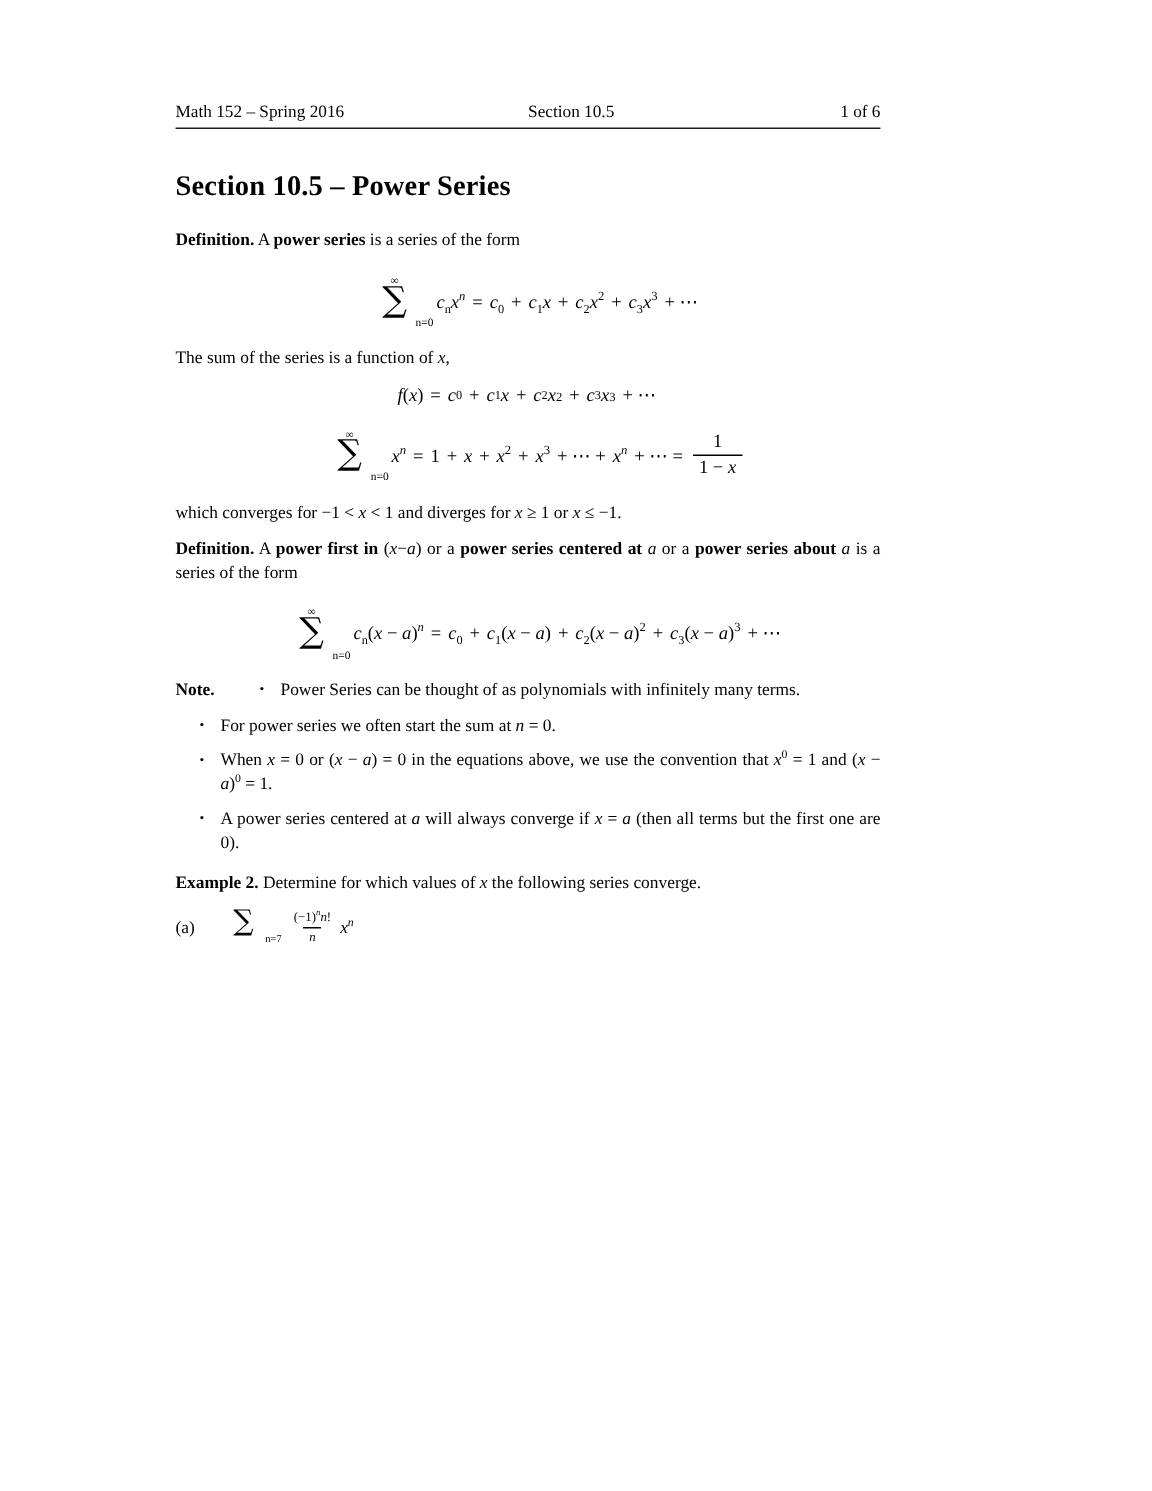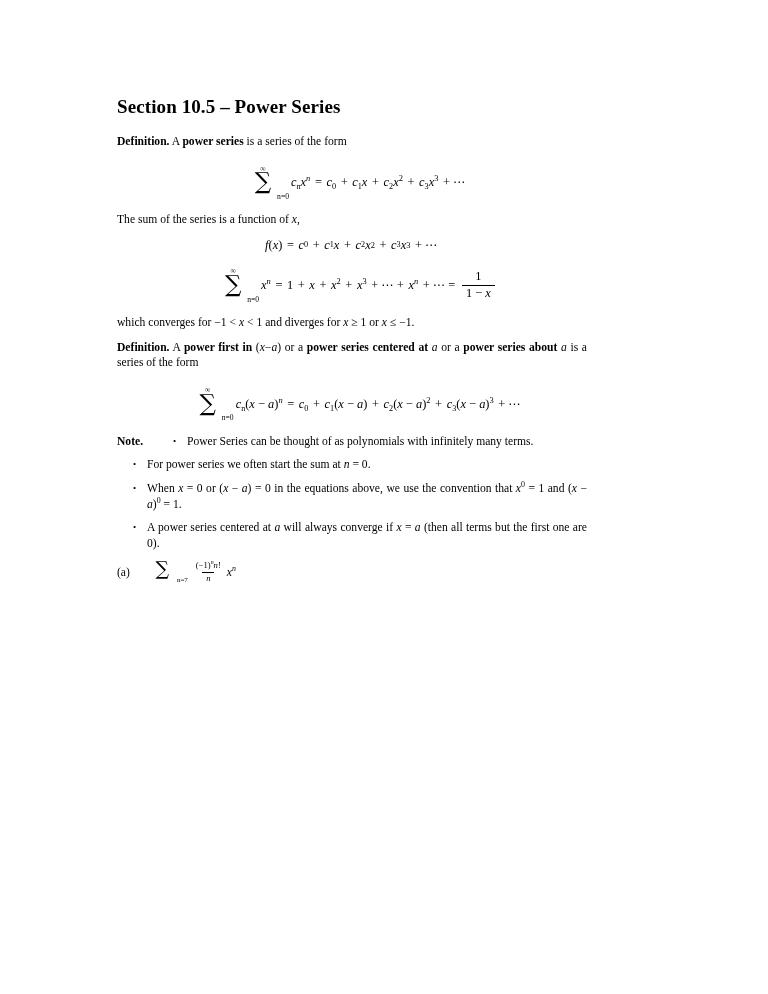--- a/index.html
+++ b/index.html
@@ -173,20 +173,25 @@
   .part .pbody { font-size: 11.6px; }
   .part .sum .sig { font-size: 19px; }
   .part .sum .lim { font-size: 7px; }
 </style>
 </head>
 <body>
 
 <div class="page">
   <div class="content">
 
+    <div class="runhead">
+      <span class="rh-left">Math 152 – Spring 2016</span>
+      <span class="rh-center">Section 10.5</span>
+      <span class="rh-right">1 of 6</span>
+    </div>
 
     <h1 class="doc-title">Section 10.5 – Power Series</h1>
 
     <p class="para">
       <span class="lead">Definition.</span><span> A </span><span class="bold">power series</span><span> is a series of the form</span>
     </p>
 
     <div class="display">
       <span class="eqrow">
         <span class="sum">
@@ -260,20 +265,23 @@
           <span class="dot">•</span>
           <span class="btext">When <span class="mi">x</span> = 0 or (<span class="mi">x</span> − <span class="mi">a</span>) = 0 in the equations above, we use the convention that <span class="mi">x</span><sup class="ex exn">0</sup> = 1 and (<span class="mi">x</span> − <span class="mi">a</span>)<sup class="ex exn">0</sup> = 1.</span>
         </div>
         <div class="bullet">
           <span class="dot">•</span>
           <span class="btext">A power series centered at <span class="mi">a</span> will always converge if <span class="mi">x</span> = <span class="mi">a</span> (then all terms but the first one are 0).</span>
         </div>
       </div>
     </div>
 
+    <p class="para tight" style="margin-top:12px;">
+      <span class="lead">Example 2.</span> Determine for which values of <span class="mi">x</span> the following series converge.
+    </p>
 
     <div class="part">
       <span class="plabel">(a)</span>
       <span class="pbody">
         <span class="eqrow">
           <span class="sum">
             <span class="sig">∑</span>
             <span class="lim bot">n=7</span>
           </span>
           <span class="frac small">

